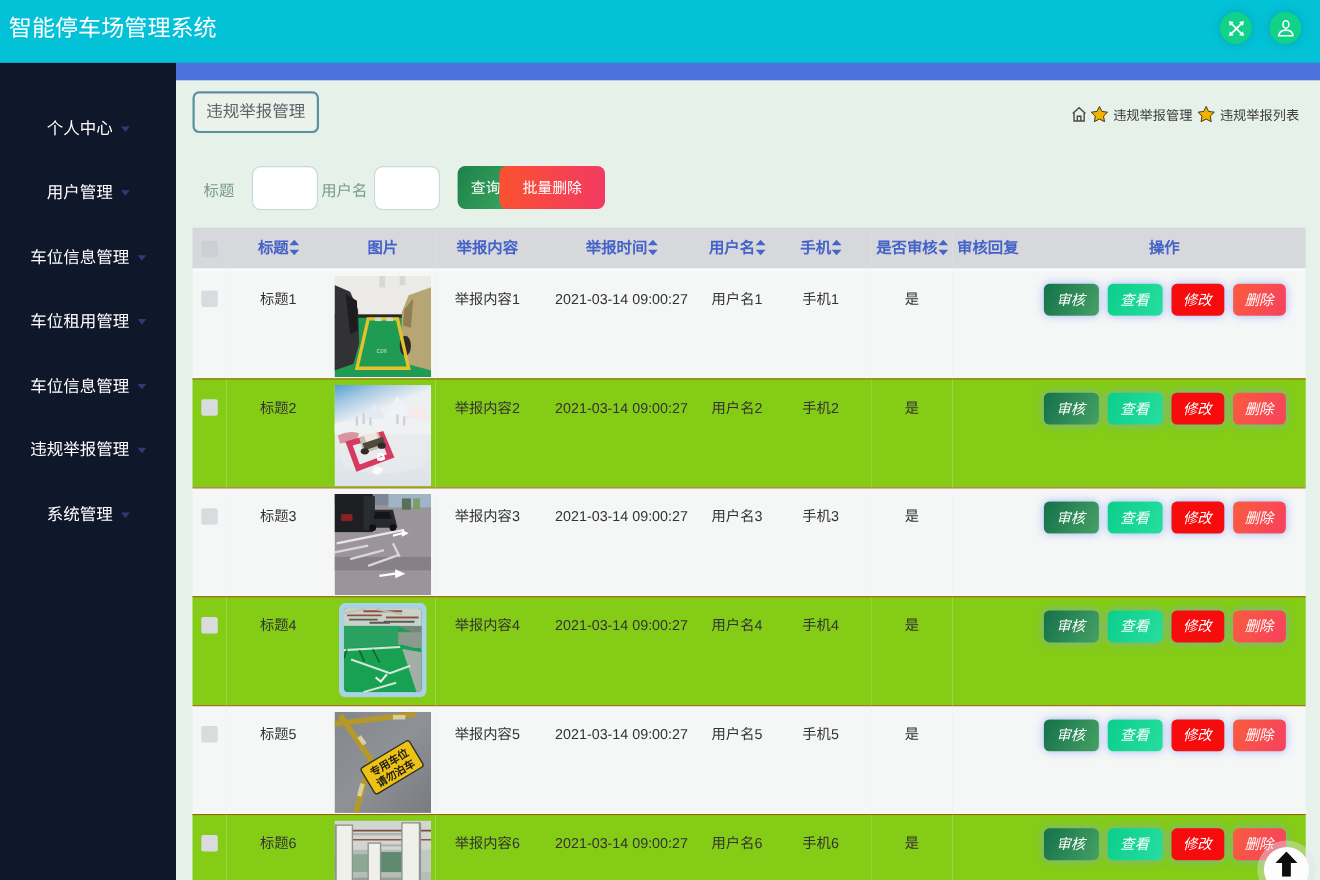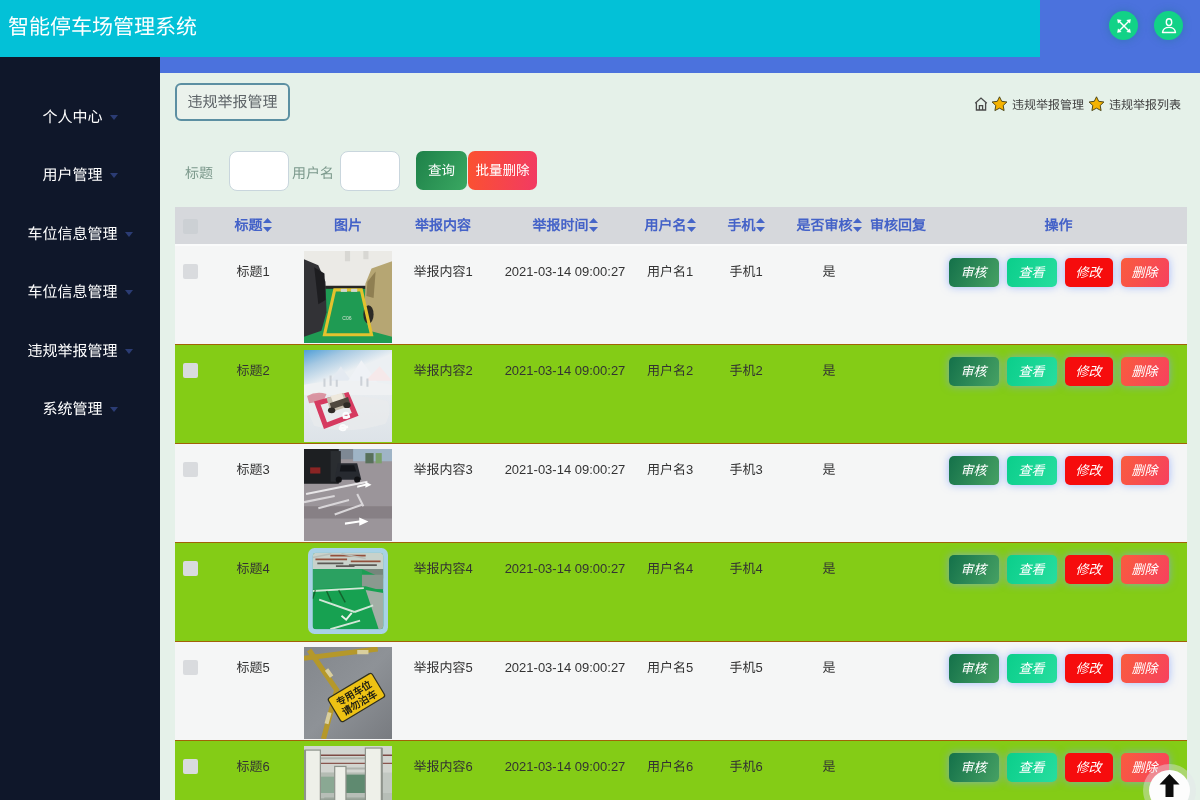--- a/index.html
+++ b/index.html
@@ -1,20 +1,20 @@
 <!DOCTYPE html>
 <html lang="zh-CN"><head>
 <meta charset="utf-8">
 <title>智能停车场管理系统</title>
 <style>
 * { margin:0; padding:0; box-sizing:border-box; }
 html,body { width:1200px; height:800px; overflow:hidden; font-family:"Liberation Sans",sans-serif; }
 #page { position:relative; width:1200px; height:800px; background:#4b72dd; }
 
-#topbar { position:absolute; left:0; top:0; width:1040px; height:57px; background:#03c1d7; }
+#topbar { position:absolute; left:0; top:0; width:1200px; height:57px; background:#03c1d7; }
 #topbar h1 { position:absolute; left:8px; top:11px; font-size:21px; font-weight:normal; color:#fff; line-height:31px; }
 .circ { position:absolute; top:11px; width:29px; height:29px; border-radius:50%; background:#12d287; box-shadow:0 0 9px rgba(10,120,110,.35); }
 .circ svg { position:absolute; left:50%; top:50%; transform:translate(-50%,-50%); }
 #c1 { left:1109px; }
 #c2 { left:1154px; }
 
 #side { position:absolute; left:0; top:57px; width:160px; height:743px; background:#0f172a; }
 #side ul { list-style:none; margin-top:29px; }
 #side li { height:58.5px; display:flex; align-items:center; justify-content:center; color:#fff; font-size:15px; cursor:pointer; }
 #side li i { display:inline-block; margin-left:7px; margin-top:4px; border:4px solid transparent; border-top:5px solid #2b3c74; border-bottom:none; }
@@ -28,21 +28,21 @@
 
 #search { position:absolute; left:0; top:78px; height:40px; width:100%; }
 #search .lb { position:absolute; font-size:14px; color:#7c998c; top:11px; }
 #l1 { left:25px; }
 #l2 { left:132px; }
 .inp { position:absolute; top:0; width:60px; height:40px; background:#fff; border:1px solid #c9d6dd; border-radius:8px; }
 #i1 { left:69px; }
 #i2 { left:180px; }
 .sbtn { position:absolute; top:0; height:39px; border-radius:7px; color:#fff; font-size:13.5px; text-align:center; line-height:39px; }
 #bq { left:256px; width:51px; background:linear-gradient(120deg,#1e8149,#3aa862); }
-#bd { left:308px; width:69px; background:linear-gradient(95deg,#fb5130,#f23a63); }
+#bd { left:294px; width:96px; background:linear-gradient(95deg,#fb5130,#f23a63); }
 
 #tbl { position:absolute; left:15px; top:134px; width:1012px; border-collapse:collapse; table-layout:fixed; }
 #tbl th { background:#d6d8dc; color:#4462c8; font-size:14px; font-weight:bold; height:37px; line-height:37px; padding:0; border-bottom:2px solid #fafbfb; text-align:center; white-space:nowrap; }
 #tbl td { font-size:13px; color:#333; text-align:center; vertical-align:top; padding-top:15px; height:99px; border-bottom:1px solid #a16207; line-height:22px; }
 #tbl tr.odd td { background:#f5f6f6; }
 #tbl tr.even td { background:#84cc16;margin-top:16px; }
 #tbl td.c-img { padding-top:5px; }
 #tbl td.c-act { padding-top:12px;font-style:italic; }
 .ck { display:inline-block; width:15px; height:15px; background:#d9dbde; border-radius:2px; margin-top:3px; }
 th .hck { display:inline-block; width:15px; height:15px; background:#ccd0d4; border-radius:2px; vertical-align:middle; }
@@ -67,20 +67,24 @@
 <li>
           <span>个人中心</span>
           <i></i>
         </li>
 <li>
           <span>用户管理</span>
           <i></i>
         </li>
 <li>
           <span>车位信息管理</span>
+          <i></i>
+        </li>
+<li>
+          <span>车位租用管理</span>
           <i></i>
         </li>
 <li>
           <span>车位信息管理</span>
           <i></i>
         </li>
 <li>
           <span>违规举报管理</span>
           <i></i>
         </li>

